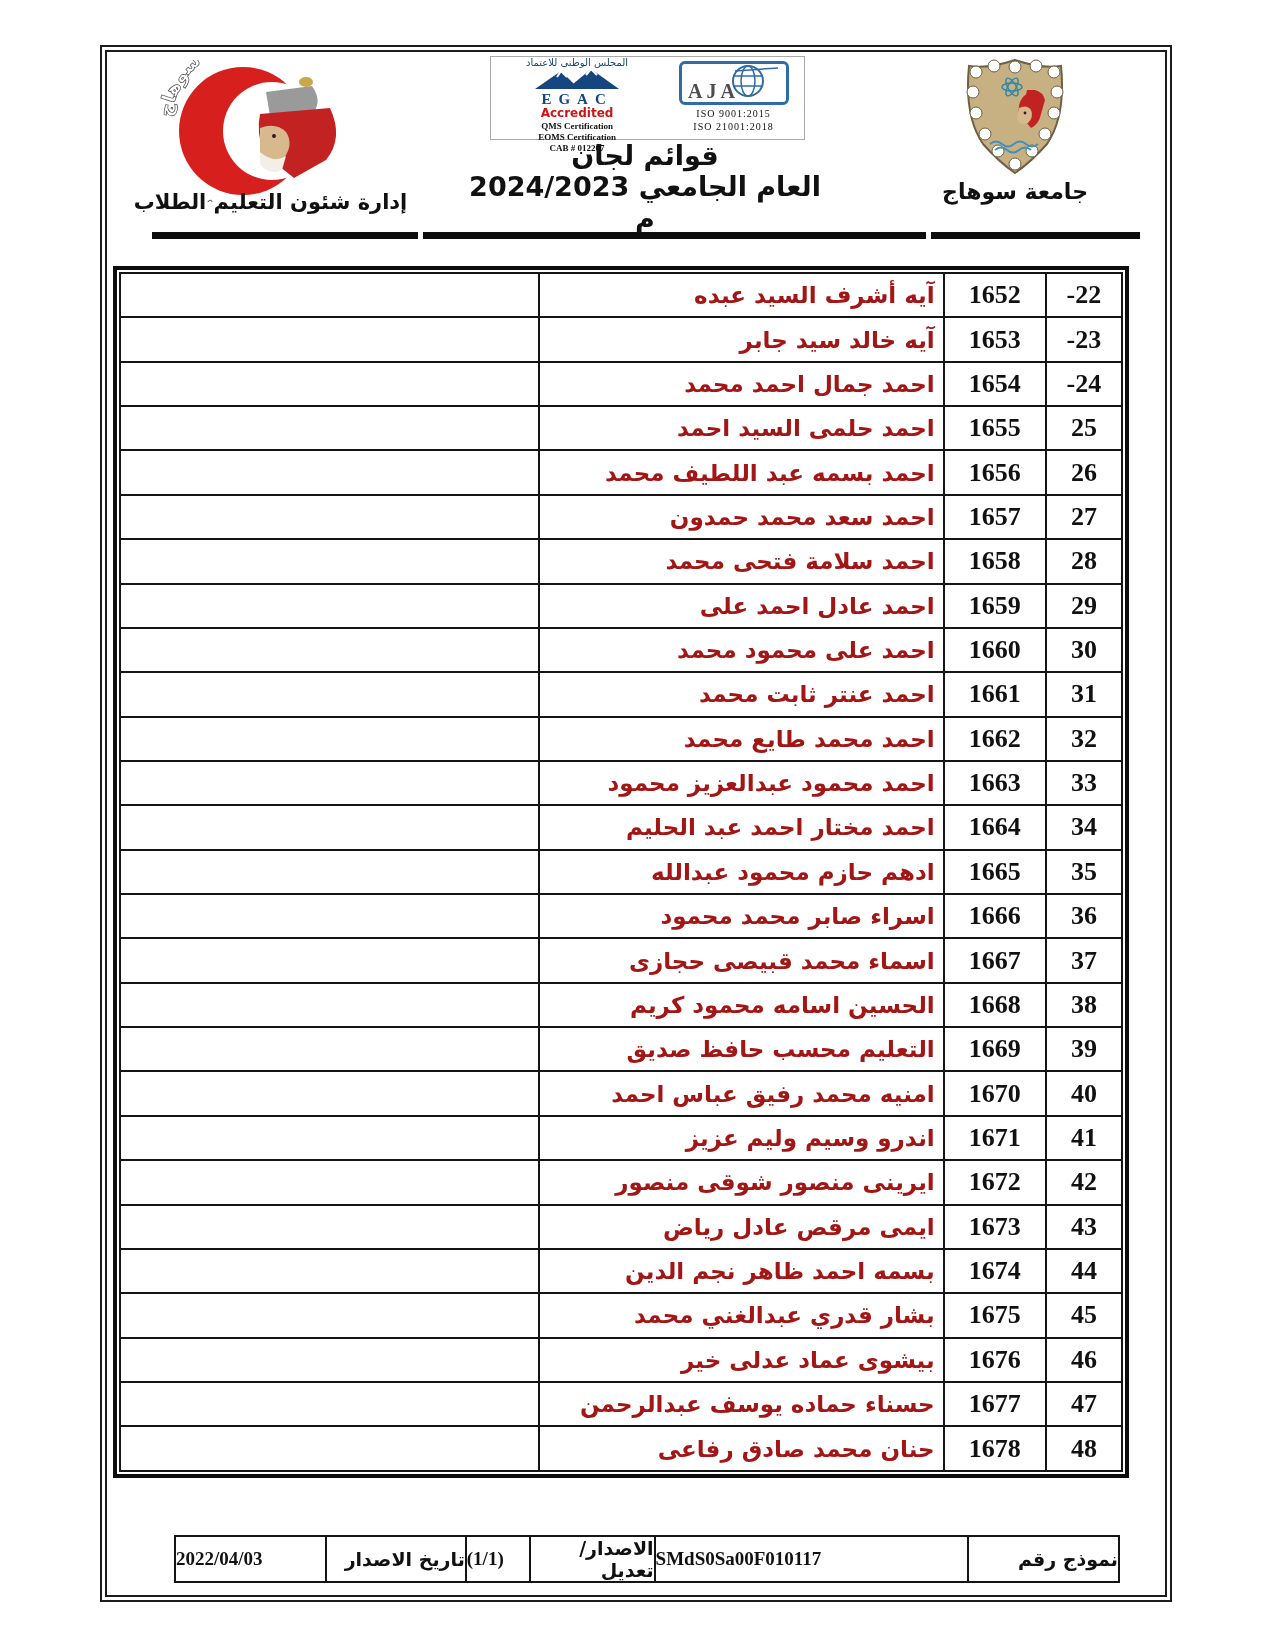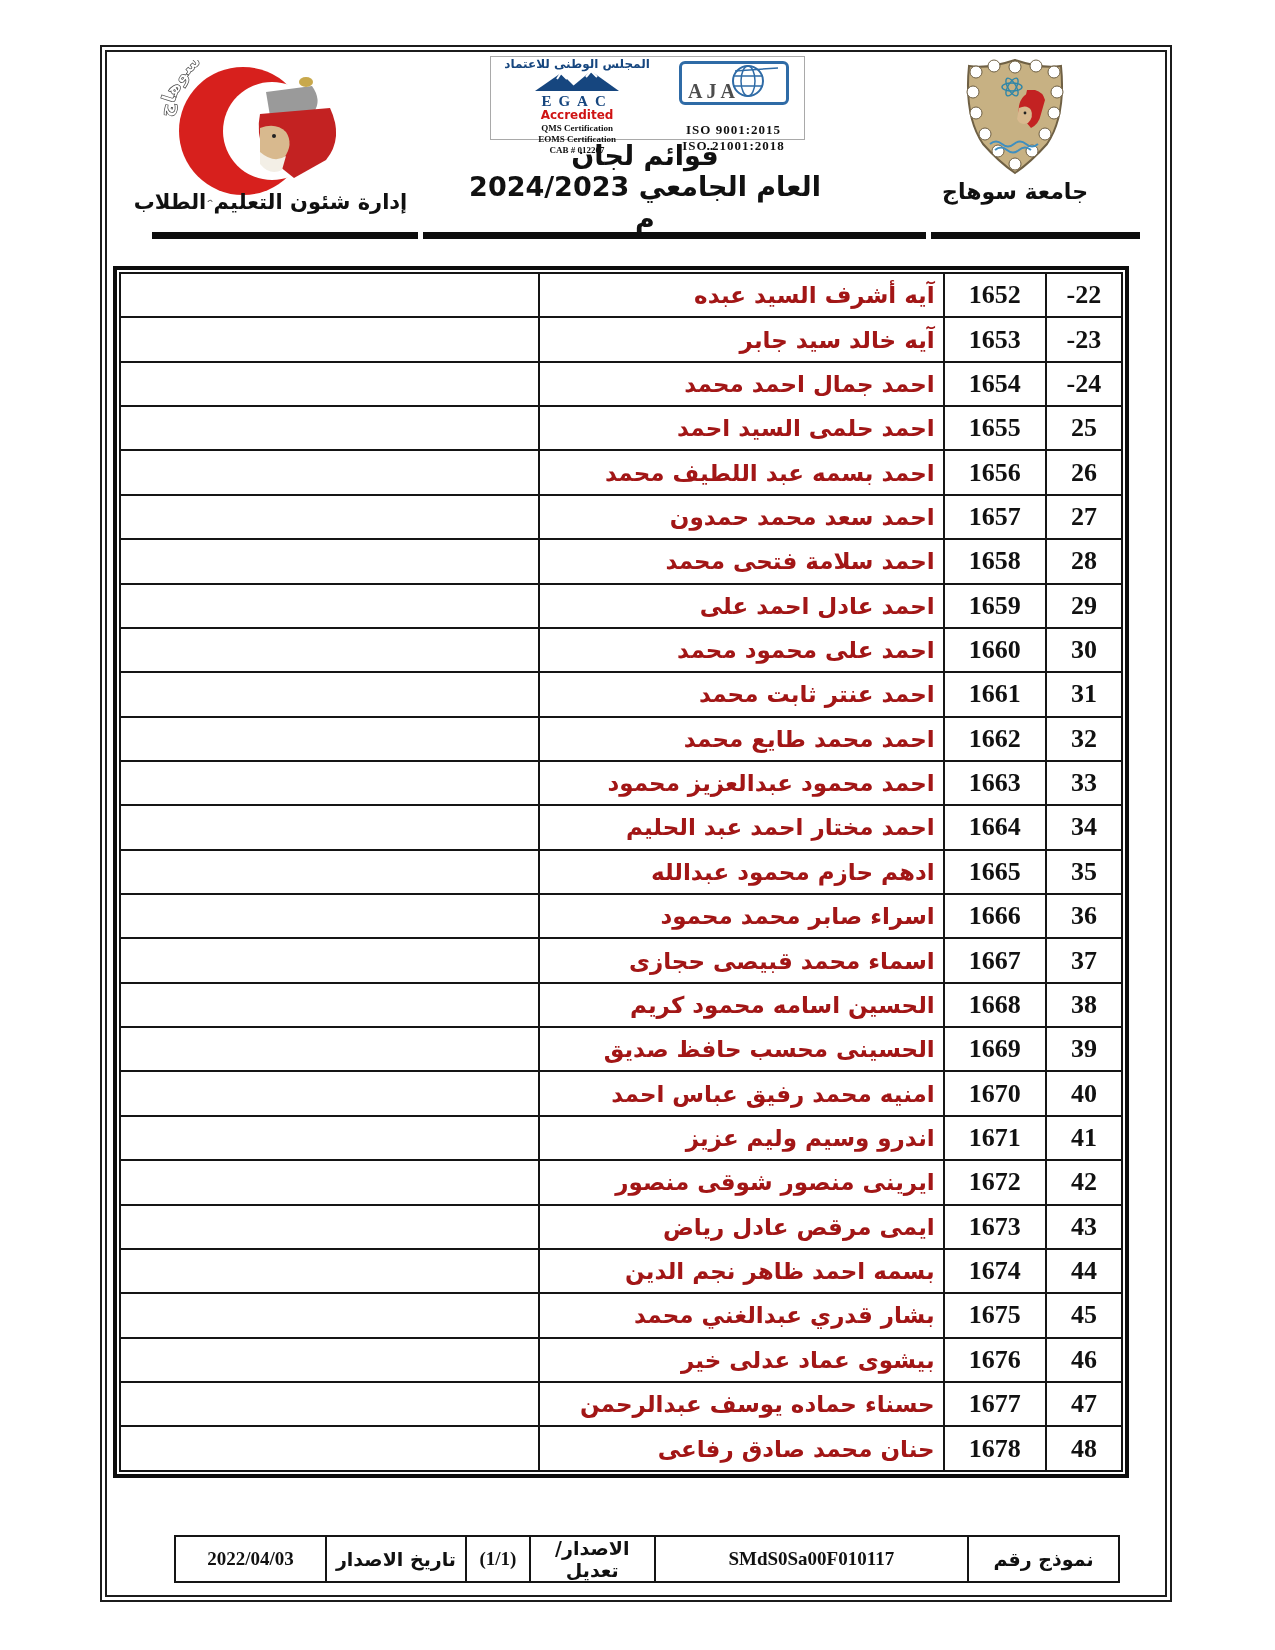--- a/index.html
+++ b/index.html
@@ -22,31 +22,31 @@
   .frame-inner{width:100%;height:100%;border:2px solid #1c1c1c;}
 
   
   .crescent-logo{position:absolute;left:148px;top:60px;width:235px;height:142px;}
   .department{position:absolute;left:128px;top:190px;width:285px;text-align:center;
     font-weight:bold;font-size:21px;}
 
   .cert-box{position:absolute;left:490px;top:56px;width:315px;height:84px;
     border:1px solid #a9a9a9;background:#fff;display:flex;}
   .egac{width:55%;text-align:center;padding-top:1px;}
-  .egac .ar-tiny{font-size:12px;color:var(--egac-blue);font-weight:bold;line-height:1;}
+  .egac .ar-tiny{font-size:10px;color:var(--egac-blue);font-weight:normal;line-height:1;}
   .egac .acronym{font-family:"Liberation Serif",serif;font-weight:bold;font-size:15px;
     letter-spacing:7px;color:var(--egac-blue);line-height:1;margin-top:-2px;}
   .egac .accredited{font-size:12px;font-weight:bold;color:var(--accredited-red);line-height:1.1;}
   .egac .cert-lines{font-family:"Liberation Serif",serif;font-weight:bold;font-size:9px;
     line-height:1.2;margin-top:1px;}
   .aja{width:45%;text-align:center;padding-top:4px;}
   .aja-badge{width:110px;height:44px;border:3px solid var(--aja-blue);border-radius:6px;
     margin:0 auto;position:relative;background:#fff;}
-  .aja .iso-lines{font-family:"Liberation Serif",serif;font-weight:bold;font-size:13px;
-    line-height:1.25;margin-top:17px;letter-spacing:1px;}
+  .aja .iso-lines{font-family:"Liberation Serif",serif;font-weight:normal;font-size:10px;
+    line-height:1.25;margin-top:3px;letter-spacing:1px;}
 
   .titles{position:absolute;left:455px;top:140px;width:380px;text-align:center;direction:rtl;}
   .title-line{font-weight:bold;font-size:27px;line-height:1.16;}
 
   .shield-logo{position:absolute;left:942px;top:56px;width:146px;height:122px;}
   .right-id{position:absolute;left:900px;top:178px;width:188px;text-align:right;direction:rtl;
     font-weight:bold;font-size:22px;line-height:1.25;}
 
   .rule{position:absolute;left:152px;top:232px;width:993px;height:7px;display:flex;gap:5px;}
   .rule span{background:#0d0d0d;height:100%;display:block;}
@@ -59,21 +59,21 @@
   table.roster td{border:2px solid #151515;vertical-align:middle;overflow:hidden;}
   .c-serial{font-family:"Liberation Serif",serif;font-weight:bold;font-size:26px;
     text-align:center;direction:ltr;}
   .c-code{font-family:"Liberation Serif",serif;font-weight:bold;font-size:26px;text-align:center;}
   .c-name{font-weight:bold;font-size:23px;color:var(--name-red);text-align:right;
     padding:0 8px 0 16px;white-space:nowrap;}
 
   
   .footer-wrap{position:absolute;left:174px;top:1535px;width:946px;height:34px;}
   table.docinfo{width:100%;height:100%;border-collapse:collapse;table-layout:fixed;direction:rtl;}
-  table.docinfo td{border:2px solid #151515;text-align:center;vertical-align:middle;
+  table.docinfo td{border:2px solid #151515;vertical-align:middle;
     font-weight:bold;font-size:19px;}
   .f-num{font-family:"Liberation Serif",serif;direction:ltr;font-size:20px;}
 </style>
 </head>
 <body>
 
 <div id="page">
   <div class="frame-outer">
     <div class="frame-inner"></div>
   </div>
@@ -306,21 +306,21 @@
     <tr>
       <td class="c-serial">38</td>
       <td class="c-code">1668</td>
       <td class="c-name">الحسين اسامه محمود كريم</td>
       <td class="c-empty"></td>
     </tr>
 
     <tr>
       <td class="c-serial">39</td>
       <td class="c-code">1669</td>
-      <td class="c-name">الحسينى محسب حافظ صديق</td>
+      <td class="c-name">التعليم محسب حافظ صديق</td>
       <td class="c-empty"></td>
     </tr>
 
     <tr>
       <td class="c-serial">40</td>
       <td class="c-code">1670</td>
       <td class="c-name">امنيه محمد رفيق عباس احمد</td>
       <td class="c-empty"></td>
     </tr>
 

